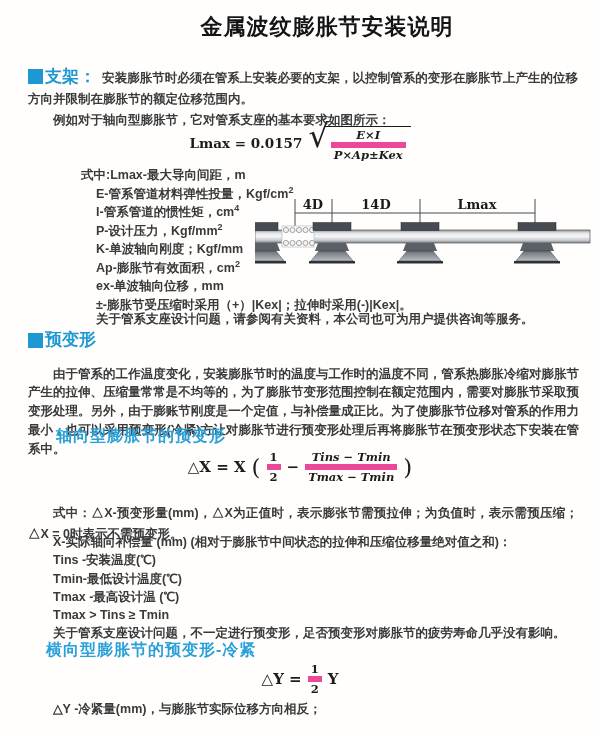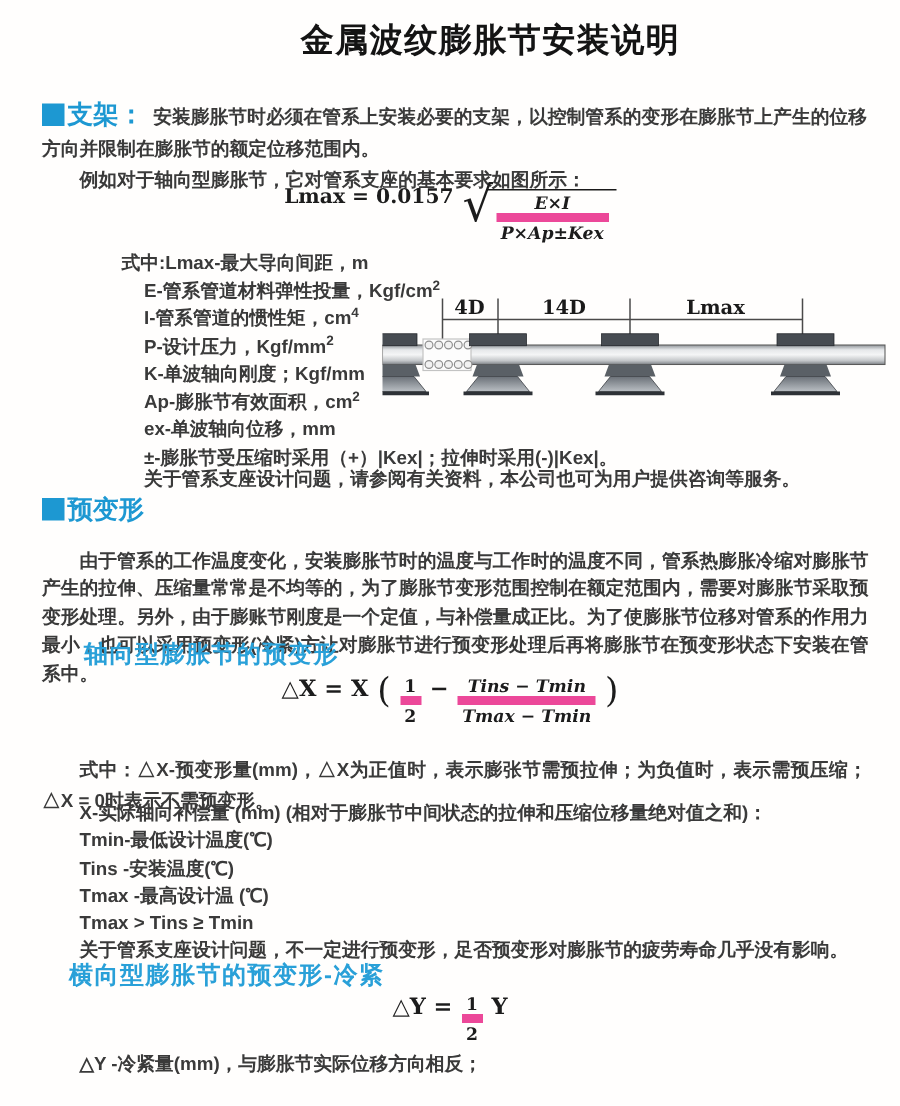--- a/index.html
+++ b/index.html
@@ -10,21 +10,21 @@
   .abs{position:absolute;}
   .title{
     top:12px; left:0; width:600px; text-align:center;
     font-size:22px; font-weight:bold; color:#141414; letter-spacing:1px;margin-left:27px;
   }
   .body-text{font-size:12.5px; font-weight:600; color:#3a3a3a;}
   .sq{display:inline-block; width:15px; height:15px; background:#1d98d2; vertical-align:-2px; margin-right:2px;}
   .sec-head-inline{color:#1d98d2; font-size:17px; font-weight:bold; margin-right:6px; line-height:1;}
   .p1{top:55px; left:28px; width:550px; line-height:21.5px; text-align:justify;}
   .p2{top:99px; left:28px; width:550px; text-indent:2em;}
-  .formula{left:0; width:600px; display:flex; justify-content:center; align-items:flex-start; gap:6px;
+  .formula{left:0; width:600px; display:flex; justify-content:center; align-items:center; gap:6px;
            font-family:"DejaVu Serif", serif; color:#1c1c1c;}
   .f-coeff{font-weight:bold; font-size:13.5px;}
   .root{display:inline-flex; align-items:flex-start;}
   .rsign{font-size:32px; line-height:0.85; margin-right:-5px; font-weight:400;}
   .underroot{display:inline-block; border-top:1.5px solid #1a1a1a; padding:1px 5px 0 7px; margin-top:3px;}
   .frac{display:inline-block; text-align:center; vertical-align:middle;
         font-family:"DejaVu Serif", serif; font-weight:bold; font-size:11.5px; line-height:1.25;}
   .frac .fn{display:block; border-bottom:6px solid #ec4899; padding:0 3px;}
   .frac .fd{display:block; padding:0 3px;}
   .frac.it{font-style:italic;}
@@ -175,22 +175,22 @@
       <span class="fn">Tins − Tmin</span>
       <span class="fd">Tmax − Tmin</span>
     </span>
     <span class="paren">)</span>
   </div>
 
   <p class="abs p4 body-text">式中：△X-预变形量(mm)，△X为正值时，表示膨张节需预拉伸；为负值时，表示需预压缩；△X = 0时表示不需预变形。</p>
 
   <div class="abs defs2 body-text">
     <div class="def-line">X-实际轴向补偿量 (mm) (相对于膨胀节中间状态的拉伸和压缩位移量绝对值之和)：</div>
+    <div class="def-line">Tins -安装温度(℃)</div>
     <div class="def-line">Tmin-最低设计温度(℃)</div>
-    <div class="def-line">Tins -安装温度(℃)</div>
     <div class="def-line">Tmax -最高设计温 (℃)</div>
     <div class="def-line">Tmax &gt; Tins ≥ Tmin</div>
     <div class="def-line">关于管系支座设计问题，不一定进行预变形，足否预变形对膨胀节的疲劳寿命几乎没有影响。</div>
   </div>
 
   <div class="abs h3 h3-lateral">横向型膨胀节的预变形-冷紧</div>
 
   <div class="abs formula formula3">
     <span class="f-var">△Y =</span>
     <span class="frac">

